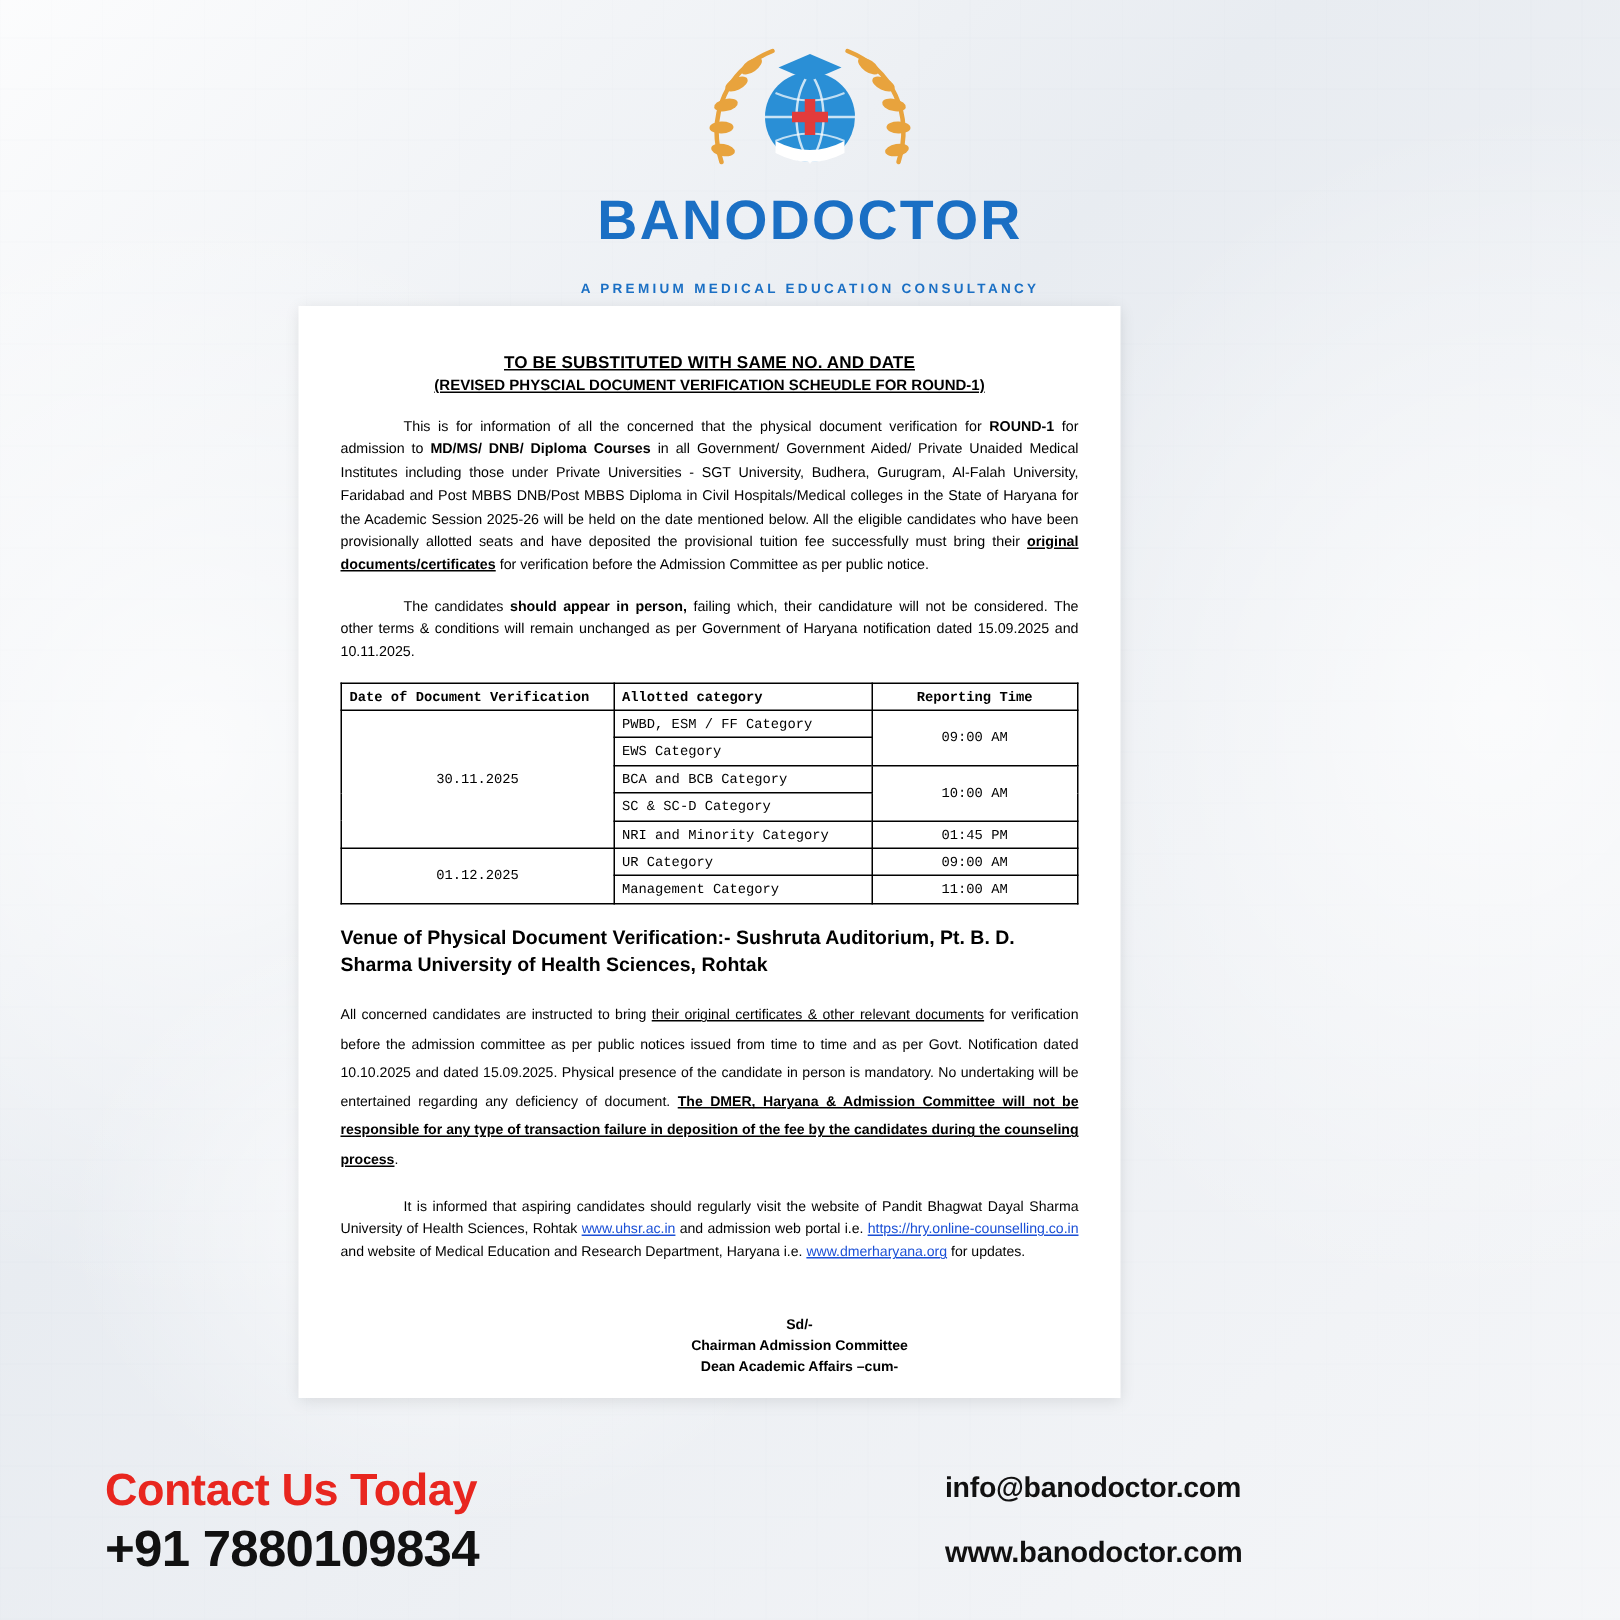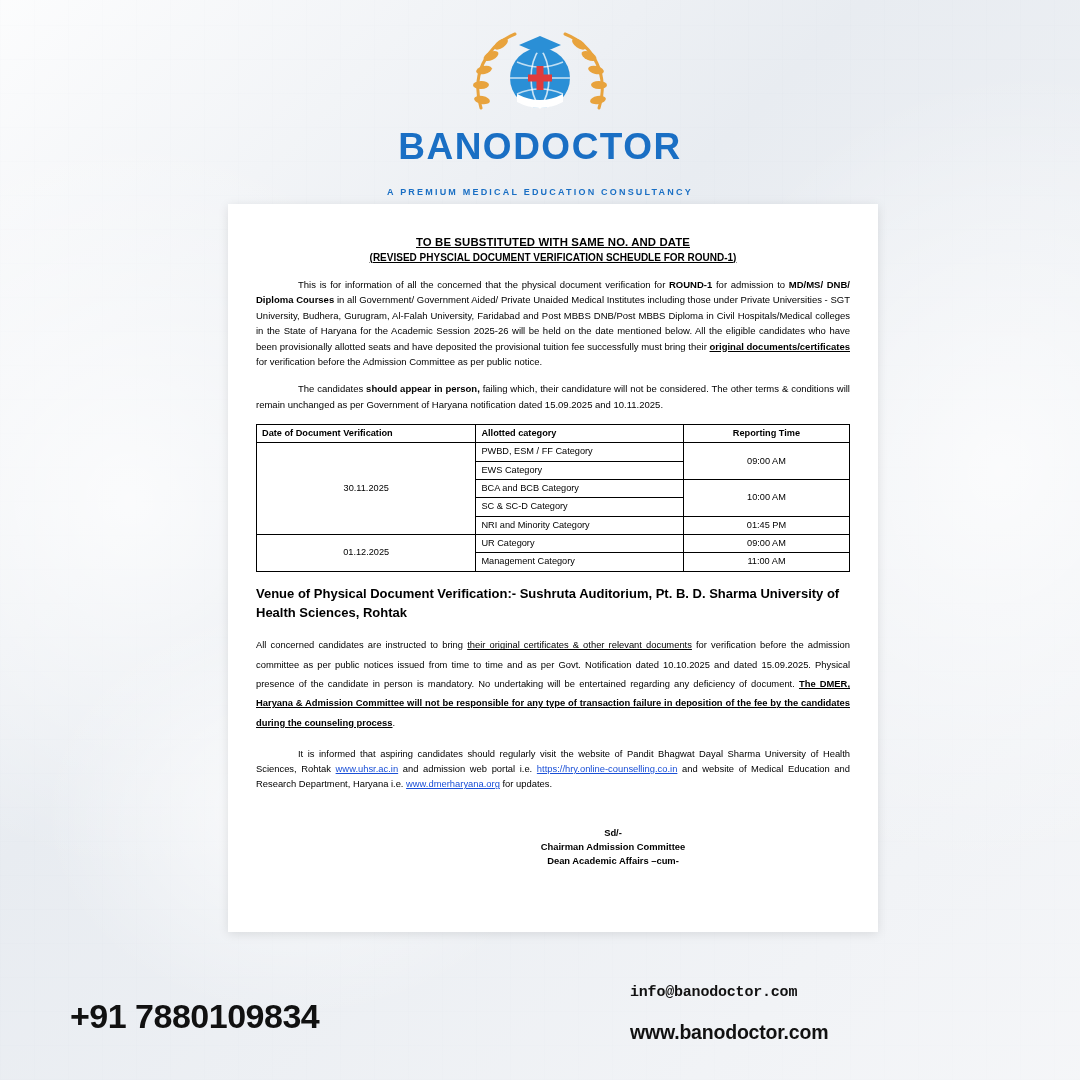--- a/index.html
+++ b/index.html
@@ -78,23 +78,23 @@
     margin-top: 22px;
     font-size: 9px;
     letter-spacing: 2.2px;
     color: #1a6fc4;
     font-weight: bold;
   }
 
   
   .doc-card {
     position: absolute;
-    left: 228px;
+    left: 199px;
     top: 204px;
-    width: 650px;
+    width: 548px;
     height: 728px;
     background: #ffffff;
     box-shadow: 0 2px 10px rgba(0,0,0,0.10);
     padding: 0;
     box-sizing: border-box;
   }
   .doc-inner {
     padding: 30px 28px 10px 28px;
     color: #000;
     font-size: 9.4px;
@@ -143,20 +143,21 @@
   table.sched {
     margin-top: 12px;
     width: 100%;
     border-collapse: collapse;
     font-size: 9.2px;
   }
   table.sched th, table.sched td {
     border: 1px solid #000;
     padding: 2px 5px;
     vertical-align: middle;
+    font-family: Liberation Mono, monospace;
   }
   table.sched th {
     text-align: left;
     font-weight: bold;
   }
   table.sched td.ctr { text-align: center; }
   .venue {
     margin-top: 13px;
     font-size: 13px;
     font-weight: bold;
@@ -224,24 +225,23 @@
     top: 18px;
     width: 2px;
     height: 92px;
     background: rgba(0,0,0,0.0);
   }
   .contact-right {
     margin-left: 40px;
     color: #111;
   }
   .contact-email {
-    font-size: 15px;
+    font-size: 19px;
     font-weight: bold;
     letter-spacing: -0.2px;
-    font-family: Liberation Mono, monospace;
   }
   .contact-web {
     margin-top: 20px;
     font-size: 19.5px;
     font-weight: bold;
     letter-spacing: -0.2px;
   }
 </style>
 </head>
 <body>
@@ -356,20 +356,21 @@
         <div class="sd">Sd/-</div>
         <div>Chairman Admission Committee</div>
         <div>Dean Academic Affairs –cum-</div>
       </div>
     </div>
   </div>
 
   <div class="footer">
     <div class="footer-inner">
       <div class="contact-left">
+        <div class="contact-title">Contact Us Today</div>
         <div class="contact-phone">+91 7880109834</div>
       </div>
       <div class="divider-v"></div>
       <div class="contact-right">
         <div class="contact-email">info@banodoctor.com</div>
         <div class="contact-web">www.banodoctor.com</div>
       </div>
     </div>
   </div>
 </div>

